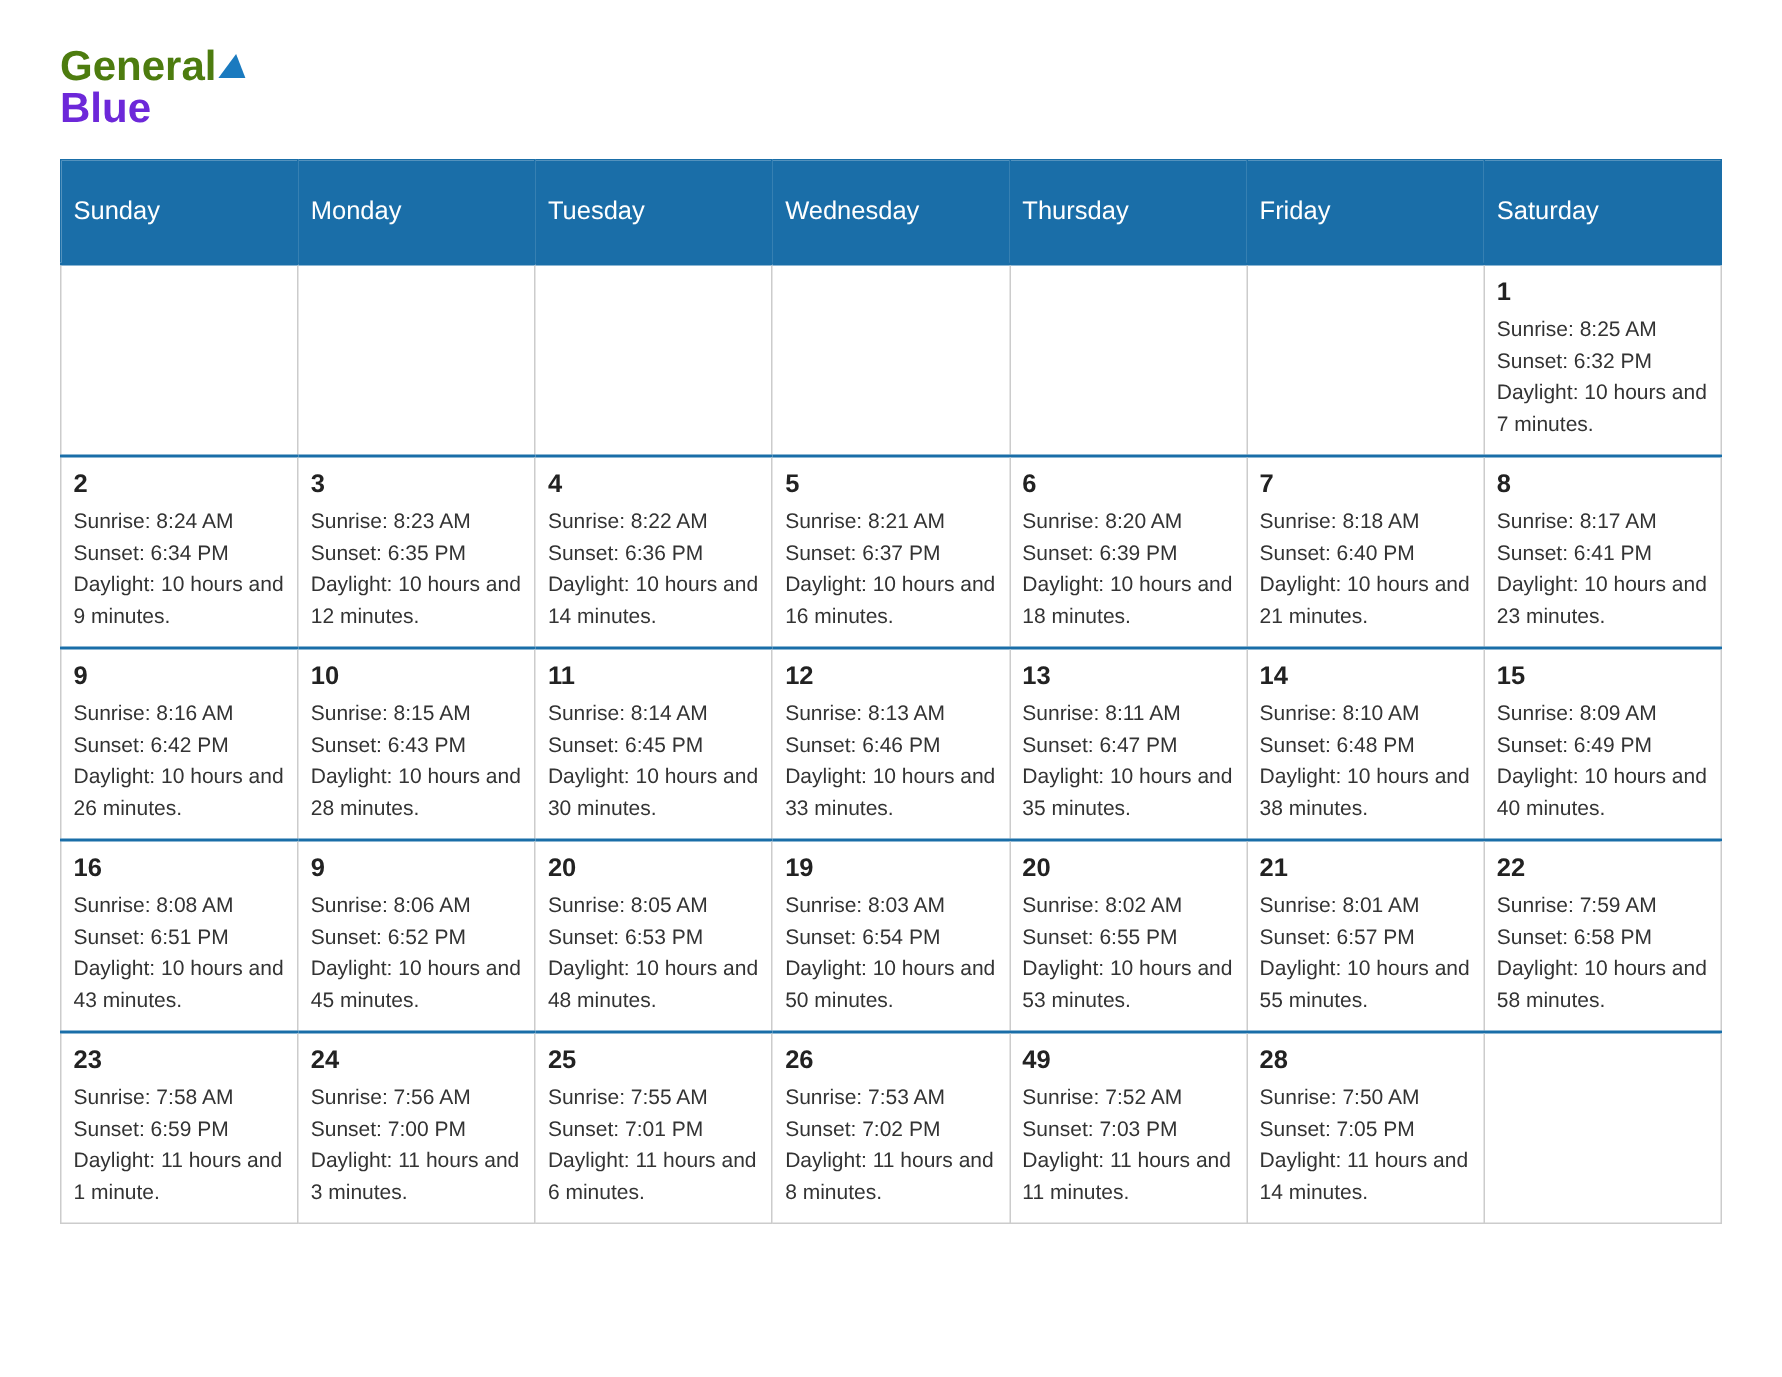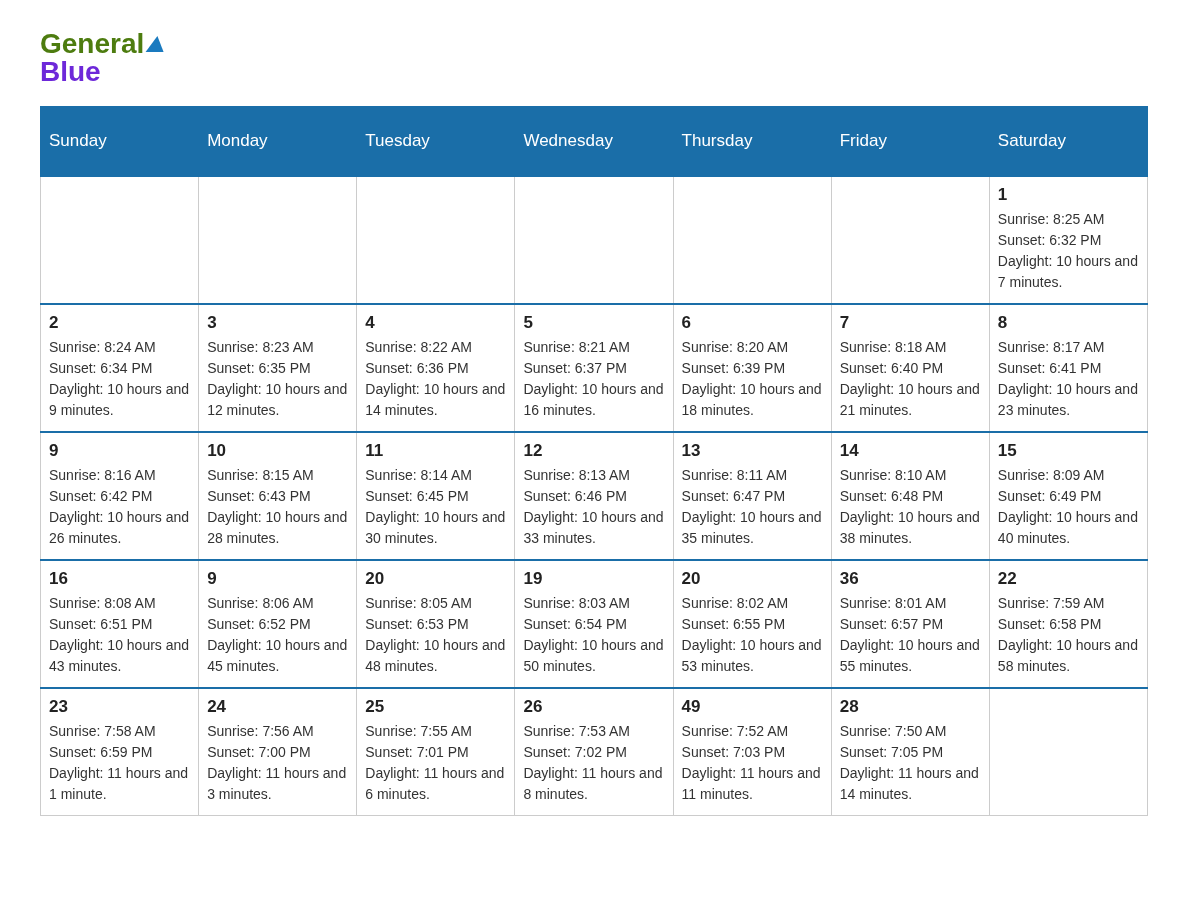--- a/index.html
+++ b/index.html
@@ -220,21 +220,21 @@
         </td>
         <td>
           <div class="day-number">19</div>
           <div class="day-info">Sunrise: 8:03 AM<br>Sunset: 6:54 PM<br>Daylight: 10 hours and 50 minutes.</div>
         </td>
         <td>
           <div class="day-number">20</div>
           <div class="day-info">Sunrise: 8:02 AM<br>Sunset: 6:55 PM<br>Daylight: 10 hours and 53 minutes.</div>
         </td>
         <td>
-          <div class="day-number">36</div>
+          <div class="day-number">21</div>
           <div class="day-info">Sunrise: 8:01 AM<br>Sunset: 6:57 PM<br>Daylight: 10 hours and 55 minutes.</div>
         </td>
         <td>
           <div class="day-number">22</div>
           <div class="day-info">Sunrise: 7:59 AM<br>Sunset: 6:58 PM<br>Daylight: 10 hours and 58 minutes.</div>
         </td>
       </tr>
       <tr>
         <td>
           <div class="day-number">23</div>

